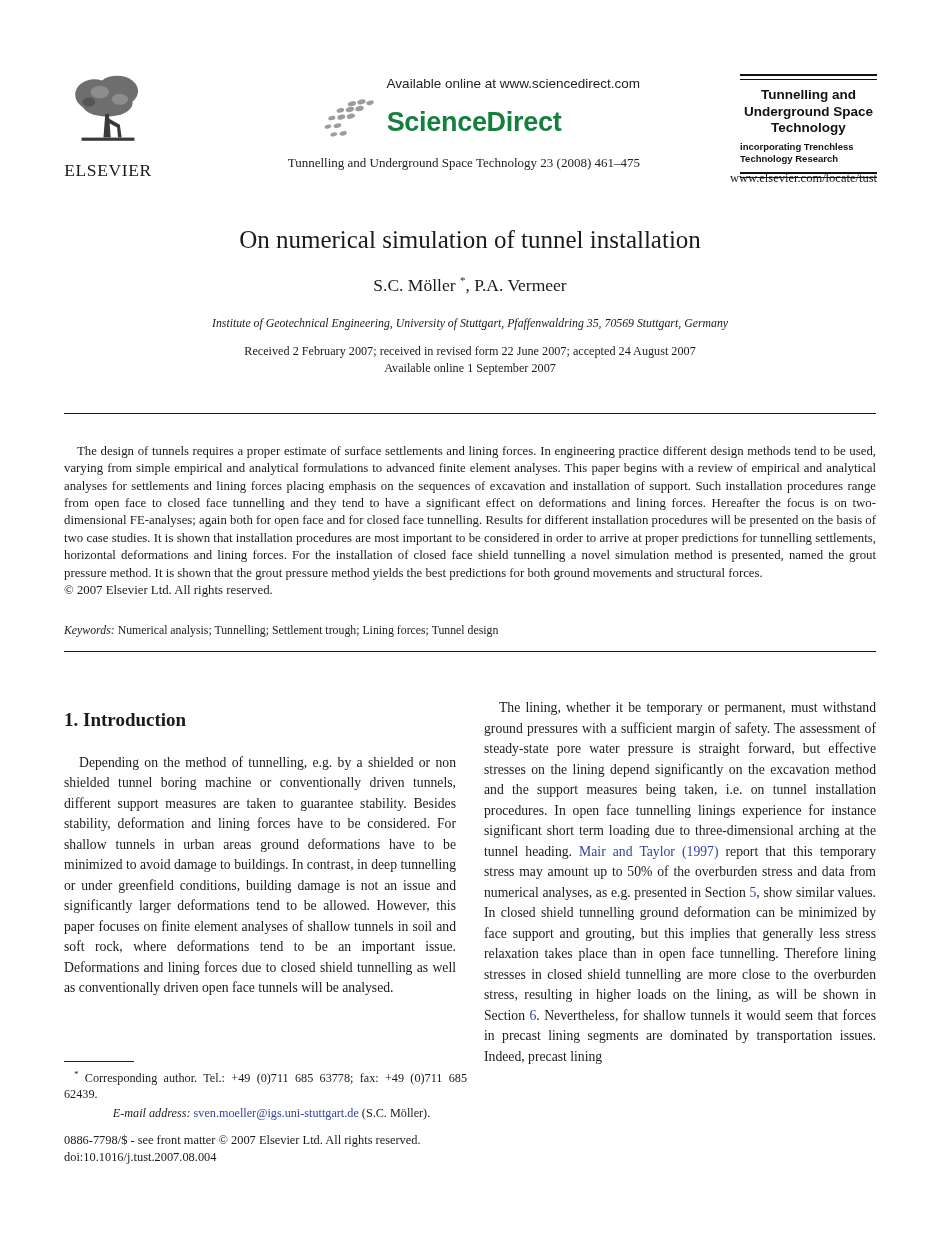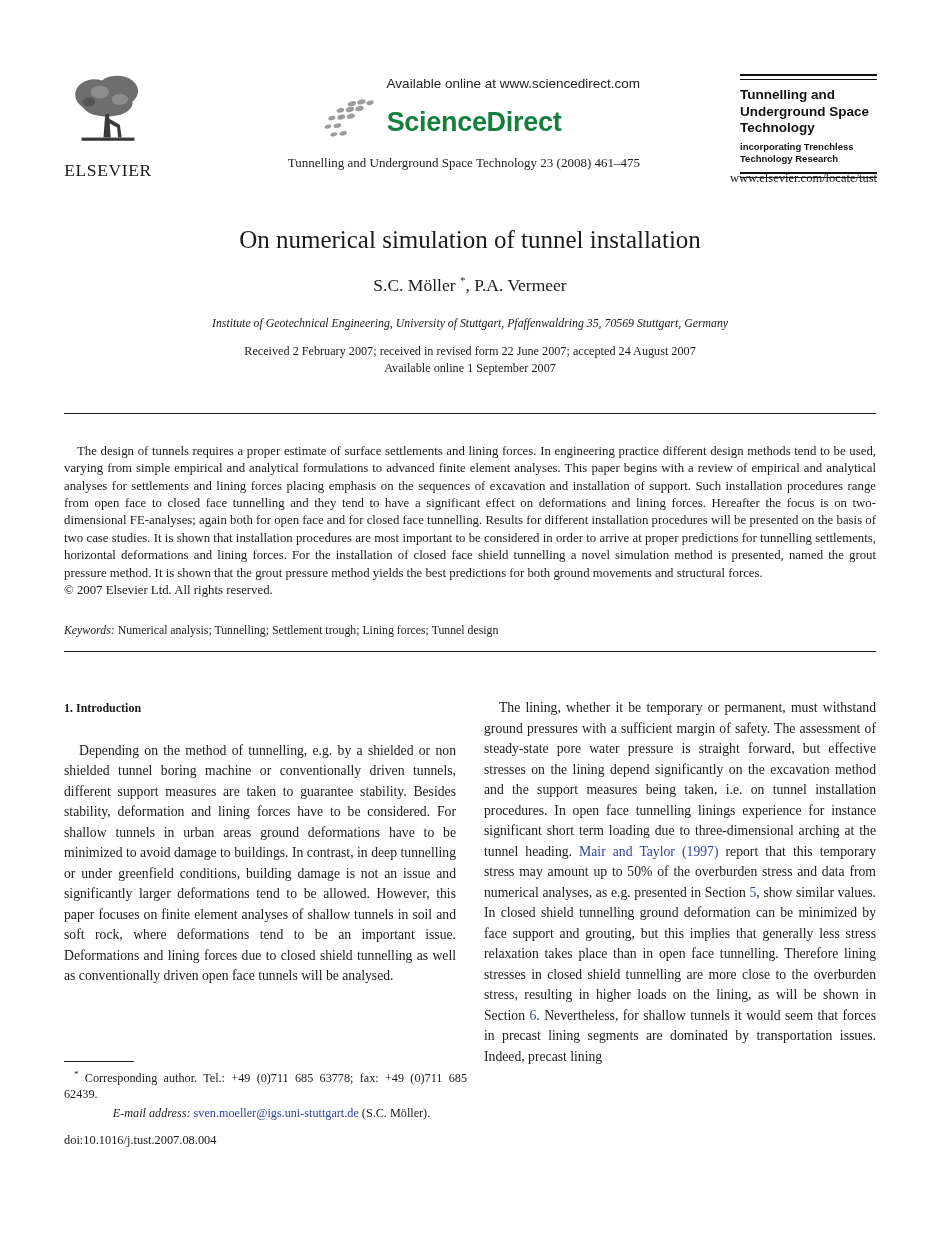--- a/index.html
+++ b/index.html
@@ -12,21 +12,21 @@
   .elsevier-logo{position:absolute;left:60px;top:72px;width:96px;text-align:center;}
   .elsevier-label{font-size:17.5px;letter-spacing:.6px;margin-top:2px;}
   .header-center{position:absolute;left:240px;top:76px;width:400px;text-align:right;}
   .avail-online{font-family:"Liberation Sans", sans-serif;font-size:13.5px;color:#222;}
   .sd-logo{margin-top:7px;display:flex;align-items:center;justify-content:center;gap:8px;}
   .sd-text{font-family:"Liberation Sans", sans-serif;font-size:27px;font-weight:600;letter-spacing:-.3px;color:#15803d;}
   .citation{font-size:13px;margin-top:9px;color:#222;}
   .journal-box{position:absolute;left:740px;top:74px;width:137px;font-family:"Liberation Sans", sans-serif;}
   .dbl-rule{height:3px;border-top:2px solid #111;border-bottom:1.6px solid #111;}
   .jb-title{font-size:13.5px;font-weight:bold;line-height:16.5px;margin-top:7px;color:#111;}
-  .jb-title span{display:block;}
+  .jb-title span{display:block;text-align:center;}
   .jb-sub{font-size:9.5px;font-weight:bold;line-height:12px;margin-top:4px;margin-bottom:7px;color:#111;}
   .jb-sub span{display:block;}
   .locate{position:absolute;left:700px;top:171px;width:177px;text-align:right;font-size:12.5px;}
   
   .main{position:absolute;left:64px;top:226px;width:812px;}
   .title{font-size:25px;text-align:center;margin:0;font-weight:normal;}
   .authors{font-size:17.5px;text-align:center;margin-top:20px;}
   .authors sup{font-size:11px;}
   .affiliation{font-size:11.8px;font-style:italic;text-align:center;margin-top:20px;}
   .received{font-size:12.2px;text-align:center;margin-top:13px;}
@@ -34,21 +34,21 @@
   .rule{border-top:1.6px solid #1a1a1a;height:0;}
   .rule-top{margin-top:37px;}
   .abs-head{font-size:12.8px;font-weight:bold;margin-top:13px;}
   .abs-text{font-size:12.8px;line-height:17.4px;text-align:justify;text-indent:13px;margin-top:29px;}
   .abs-copy{font-size:12.8px;line-height:17.4px;}
   .keywords{font-size:11.8px;margin-top:24px;}
   .kw-label{font-style:italic;}
   .rule-bottom{margin-top:13px;}
   .columns{display:flex;justify-content:space-between;margin-top:46px;}
   .col{width:392px;font-size:13.7px;line-height:20.5px;text-align:justify;}
-  .sec-head{font-size:12px;font-weight:bold;margin:0 0 22px 0;}
+  .sec-head{font-size:19px;font-weight:bold;margin:12px 0 22px 0;}
   .col p{margin:0;text-indent:15px;}
   .ref-link{text-decoration:none;cursor:pointer;}
   
   .footnote{position:absolute;left:64px;top:1061px;width:403px;font-size:12.2px;line-height:15.8px;}
   .fn-rule{width:70px;border-top:1.4px solid #222;margin-bottom:5px;}
   .fn-text{text-align:justify;text-indent:10px;}
   .fn-text sup{font-size:9px;}
   .fn-email{margin-top:3px;text-indent:12px;text-align:center;}
   .fn-email-label{font-style:italic;}
   .imprint{position:absolute;left:64px;top:1132px;width:420px;font-size:12.4px;line-height:16.5px;}
@@ -145,16 +145,17 @@
     </div>
   </div>
 
   <div class="footnote">
     <div class="fn-rule"></div>
     <div class="fn-text"><sup>*</sup><span> Corresponding author. Tel.: +49 (0)711 685 63778; fax: +49 (0)711 685 62439.</span></div>
     <div class="fn-email"><span class="fn-email-label">E-mail address:</span><span class="ref-link" style="color: rgb(49, 66, 160);"> sven.moeller@igs.uni-stuttgart.de</span><span> (S.C. Möller).</span></div>
   </div>
 
   <div class="imprint">
+    <div>0886-7798/$ - see front matter © 2007 Elsevier Ltd. All rights reserved.</div>
     <div>doi:10.1016/j.tust.2007.08.004</div>
   </div>
 
 </div>
 
 </body></html>

